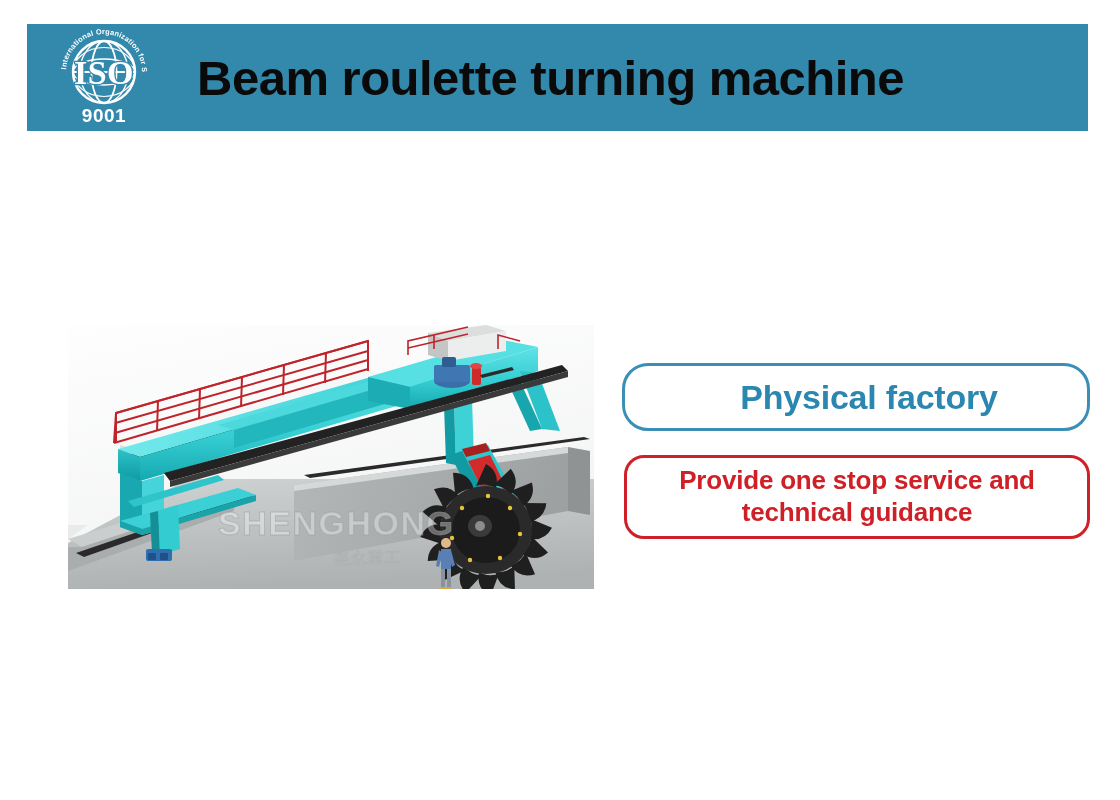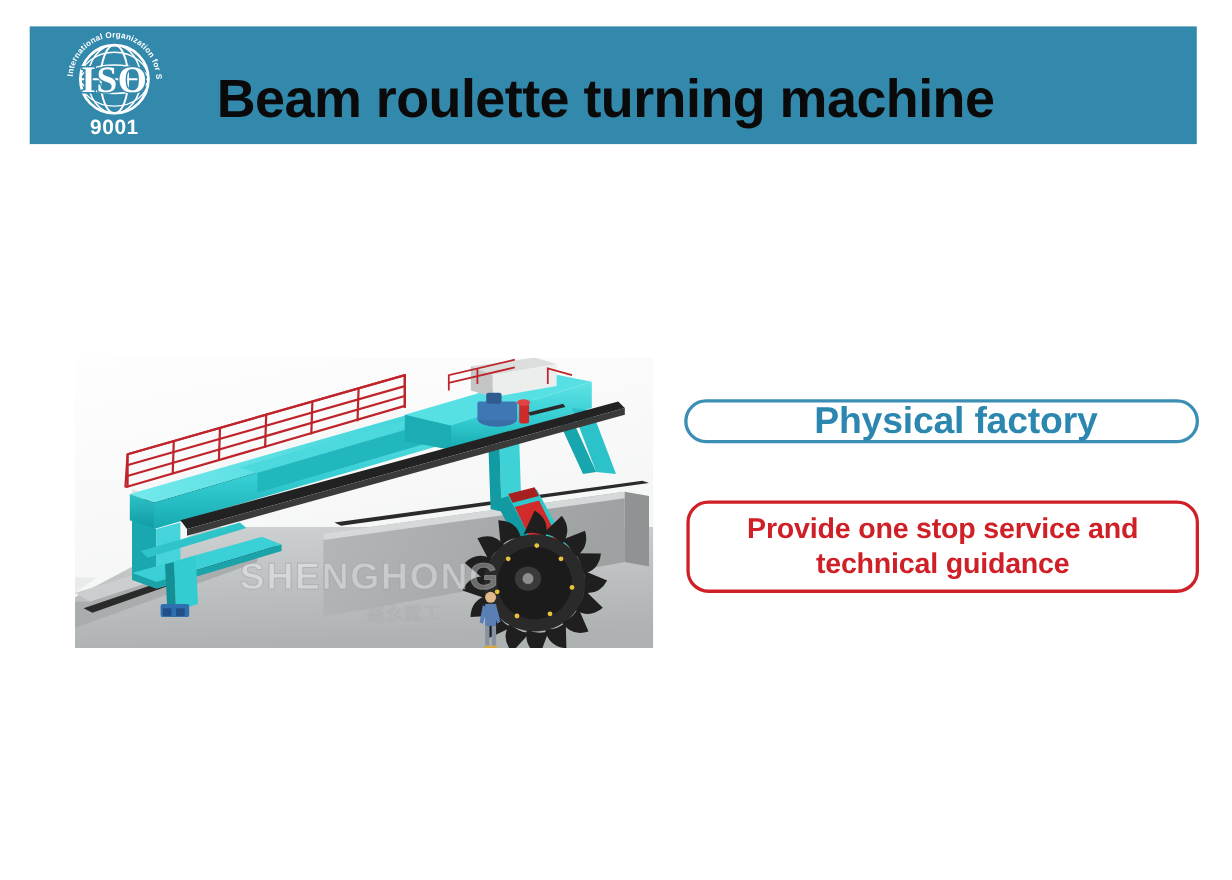--- a/index.html
+++ b/index.html
@@ -29,21 +29,20 @@
   .banner-title {
     position: absolute;
     left: 170px; top: 50%;
     transform: translateY(-50%);
     font-size: 49px;
     font-weight: bold;
     letter-spacing: -0.5px;
     color: #0a0a0a;
     white-space: nowrap;
     font-family: "Liberation Sans", sans-serif;
-    margin-top: 12px;
   }
 
   
   .product-photo {
     position: absolute;
     left: 68px; top: 325px;
     width: 526px; height: 264px;
     overflow: hidden;
     background: #fdfdfd;
   }
@@ -53,21 +52,21 @@
   .callout {
     position: absolute;
     background: #ffffff;
     display: flex;
     align-items: center;
     justify-content: center;
     text-align: center;
   }
   .callout-blue {
     left: 622px; top: 363px;
-    width: 468px; height: 40px;
+    width: 468px; height: 68px;
     border: 3px solid #3b8fb5;
     border-radius: 26px;
     align-items: center;
   }
   .callout-blue .callout-text {
     font-size: 34px;
     font-weight: bold;
     color: #2b87b0;
     letter-spacing: -0.2px;
     padding-left: 26px;

